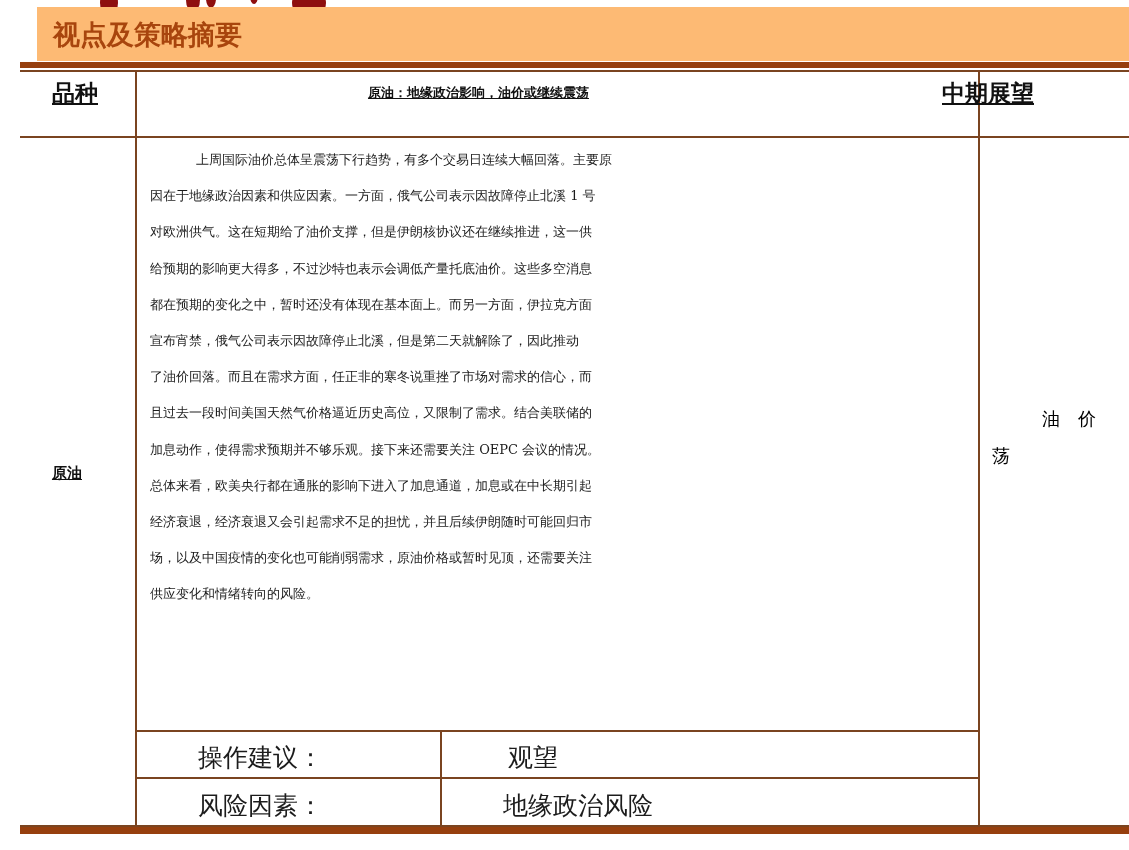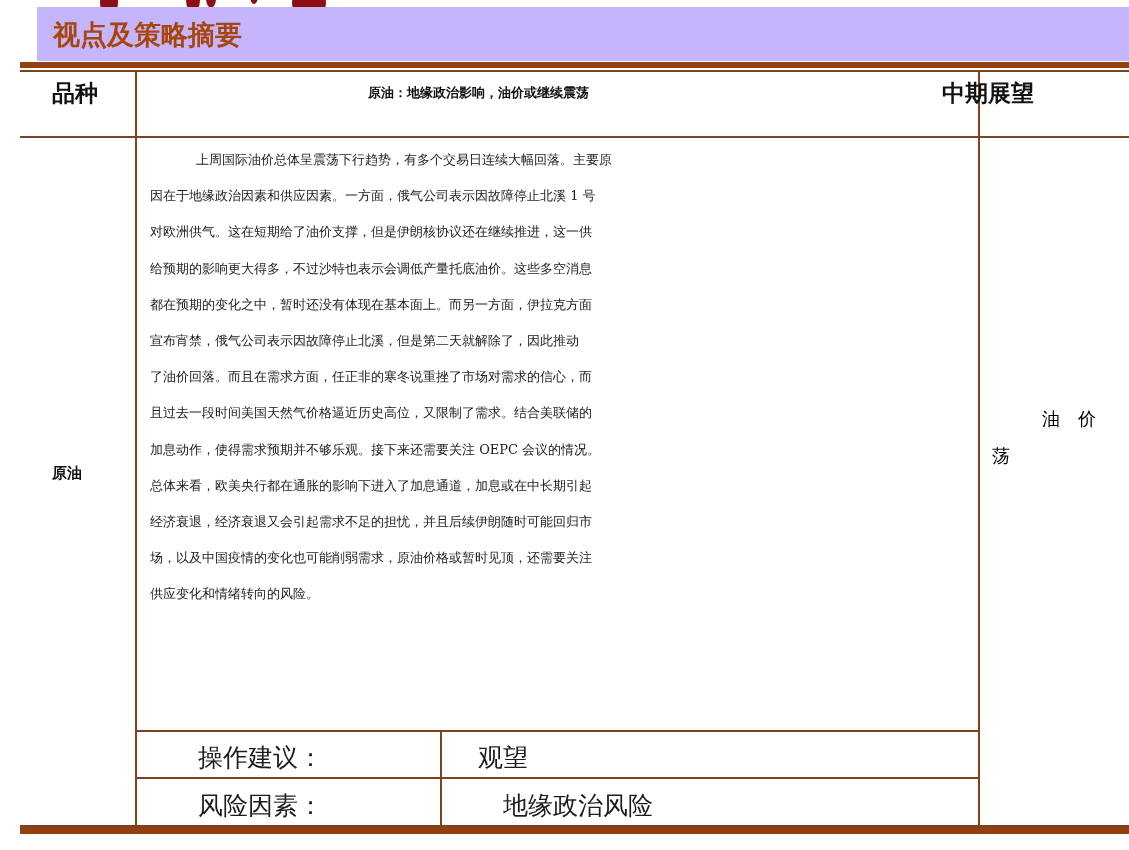--- a/index.html
+++ b/index.html
@@ -1,26 +1,26 @@
 <!DOCTYPE html>
 <html><head>
 <meta charset="utf-8">
 <style>
   html, body { margin: 0; padding: 0; background: #ffffff; }
   body { width: 1129px; height: 850px; position: relative; overflow: hidden;
          font-family: "DejaVu Serif", "Liberation Serif", serif; color: #1a1a1a; }
   .logo-blob { position: absolute; top: -12px; background: #8e0f0f; border-radius: 50%; }
-  .banner { position: absolute; left: 37px; top: 7px; width: 1092px; height: 54px; background: #c4b5fd; }
+  .banner { position: absolute; left: 37px; top: 7px; width: 1092px; height: 54px; background: #fdba74; }
   .banner-title { position: absolute; left: 16px; top: 10px; font-family: "DejaVu Sans", sans-serif;
                   font-weight: bold; font-size: 27px; color: #a8450d; letter-spacing: 0px; }
   .rule-thick { position: absolute; left: 20px; width: 1109px; height: 6px; background: #963f0e; }
   .rule-thin { position: absolute; left: 20px; width: 1109px; height: 2px; background: #7a4420; }
   .vline { position: absolute; width: 2px; background: #7a4420; }
   .hline { position: absolute; height: 2px; background: #7a4420; }
-  .hdr { position: absolute; font-family: "DejaVu Sans", sans-serif; font-weight: bold; color: #111; }
+  .hdr { position: absolute; font-family: "DejaVu Sans", sans-serif; font-weight: bold; color: #111; text-decoration: underline; }
   .body-text { position: absolute; left: 150px; top: 142px; width: 820px;
                font-size: 13px; line-height: 36.2px; text-align: justify; color: #1c1c1c; }
   .body-text span.line { display: block; white-space: nowrap; }
   .cell { position: absolute; font-size: 25px; color: #1c1c1c; }
   .outlook { position: absolute; left: 992px; top: 400px; width: 122px; font-size: 18px;
              line-height: 37px; color: #000000; }
   .outlook .l { display: block; white-space: nowrap; }
 </style>
 </head>
 <body>
@@ -67,19 +67,19 @@
     <span class="line">场，以及中国疫情的变化也可能削弱需求，原油价格或暂时见顶，还需要关注</span>
     <span class="line">供应变化和情绪转向的风险。</span>
   </div>
 
   <div class="outlook">
     <span class="l" style="padding-left:50px;">油　价</span>
     <span class="l">荡</span>
   </div>
 
   <div class="cell" style="left:198px;top:741px;">操作建议：</div>
-  <div class="cell" style="left:478px;top:741px;">观望</div>
+  <div class="cell" style="left:508px;top:741px;">观望</div>
   <div class="cell" style="left:198px;top:789px;">风险因素：</div>
   <div class="cell" style="left:503px;top:789px;">地缘政治风险</div>
 </div>
 
 <div class="rule-thin" style="top:825px;"></div>
 <div class="rule-thick" style="top:827px;height:7px;"></div>
 
 </body></html>

